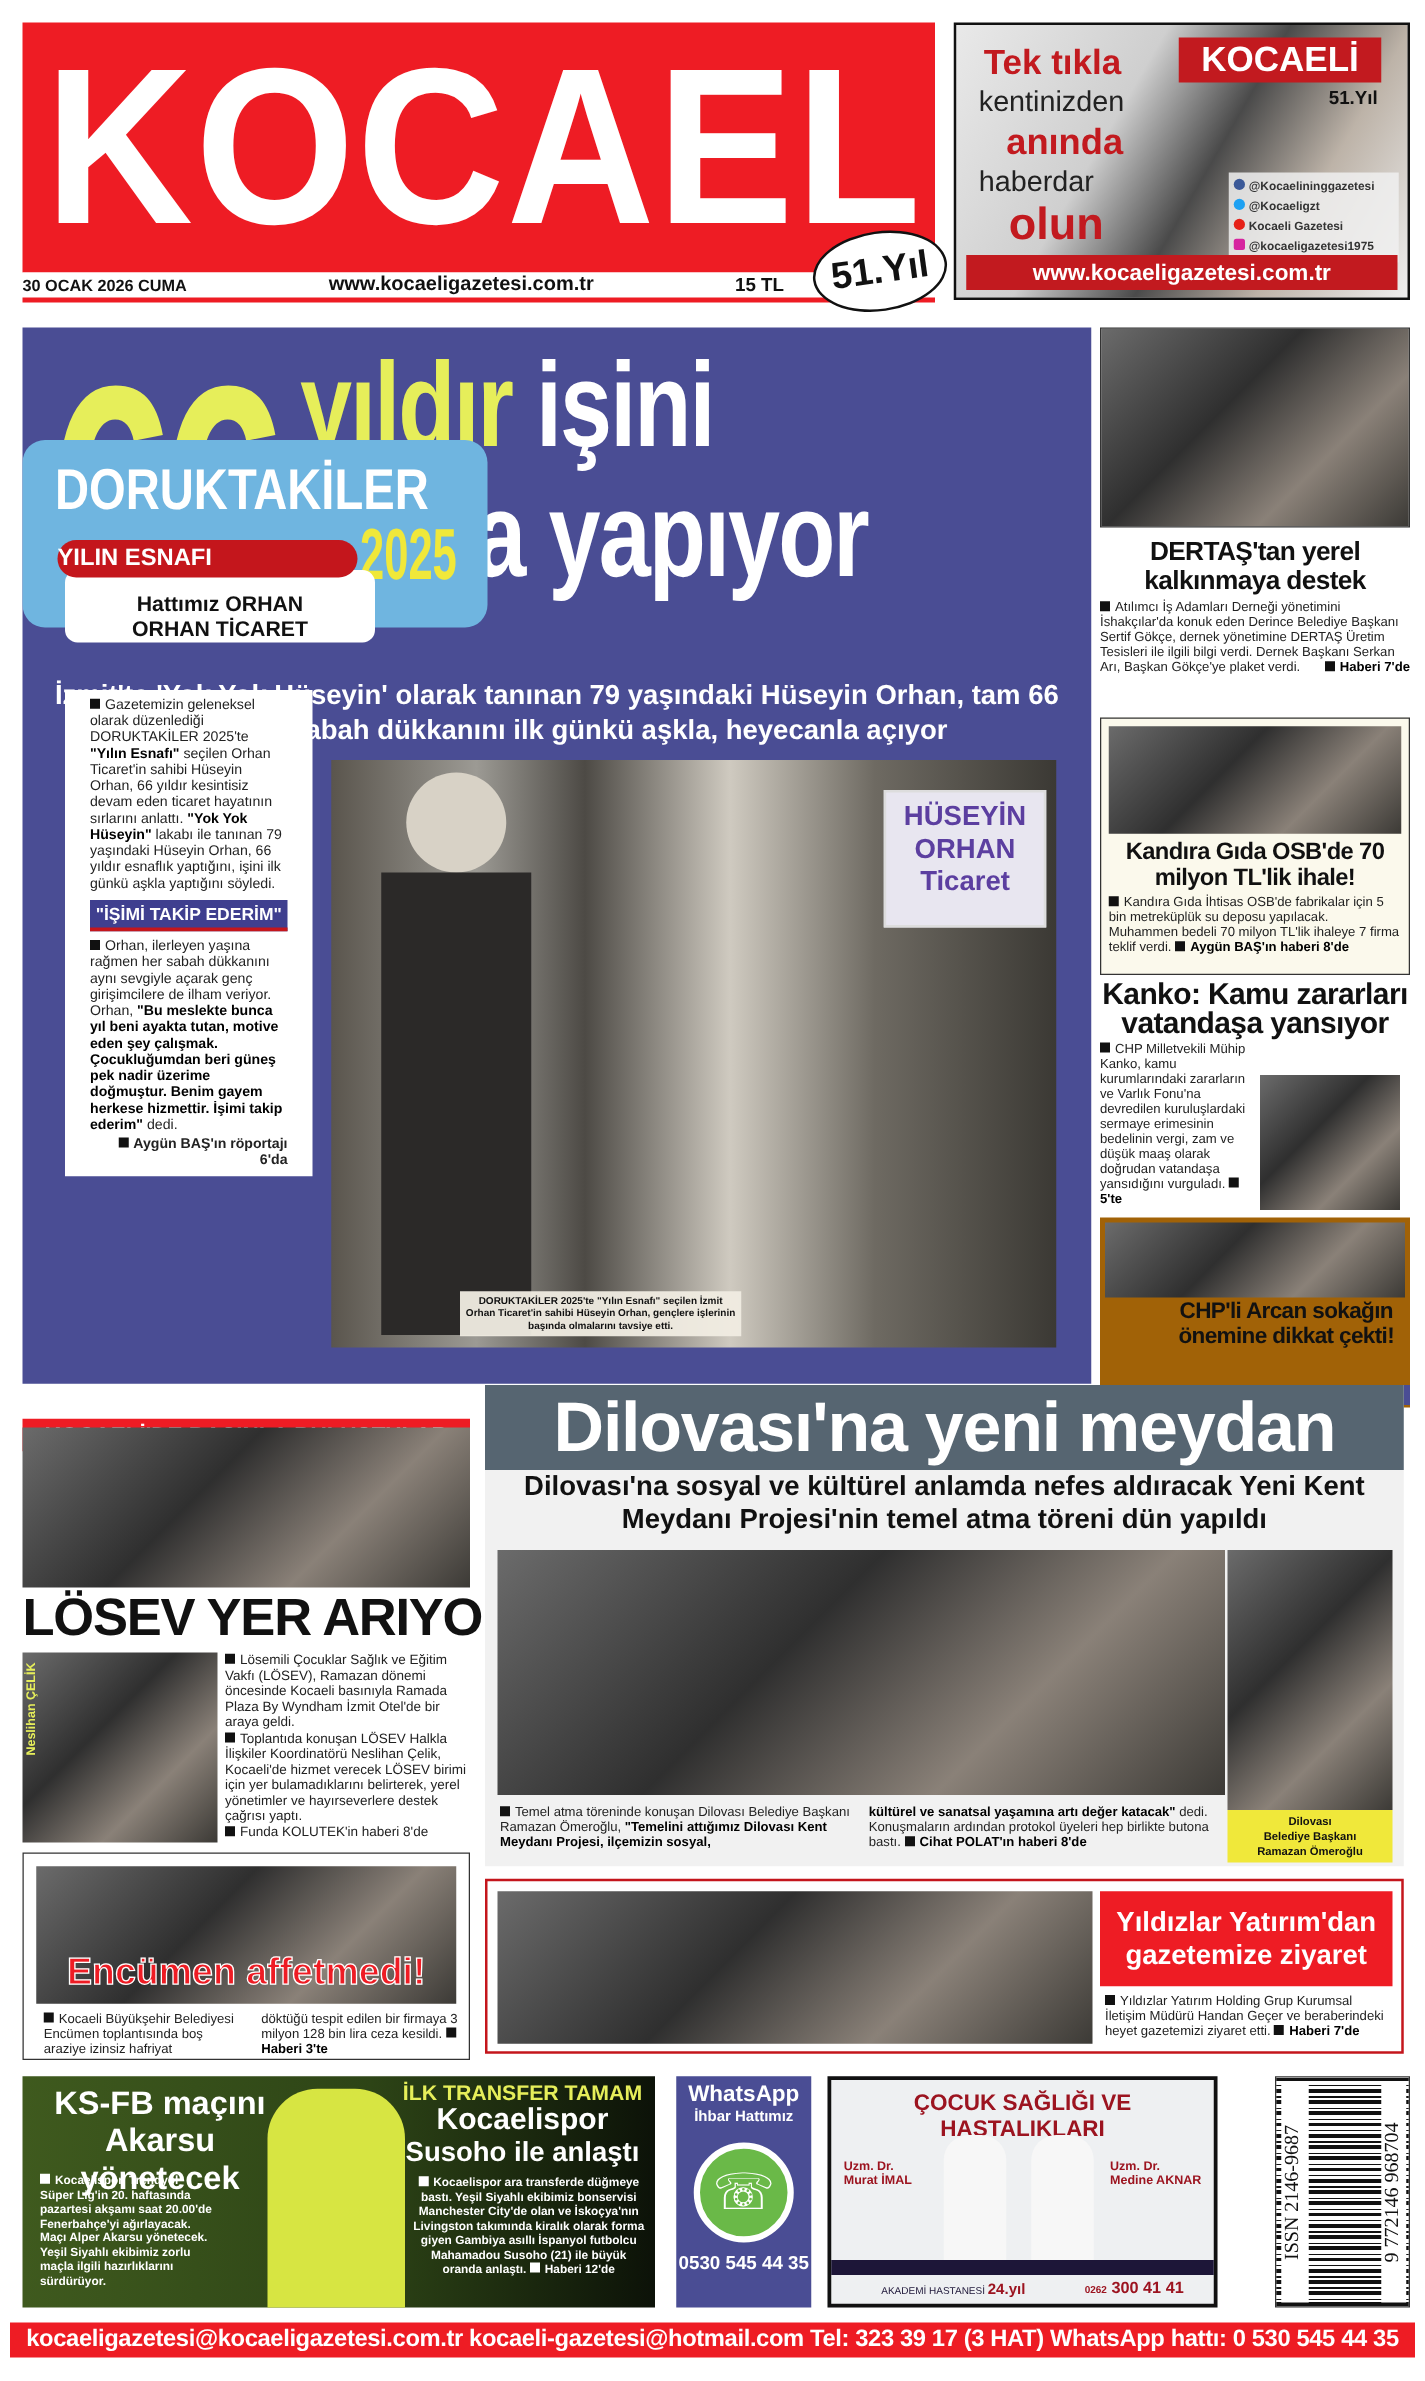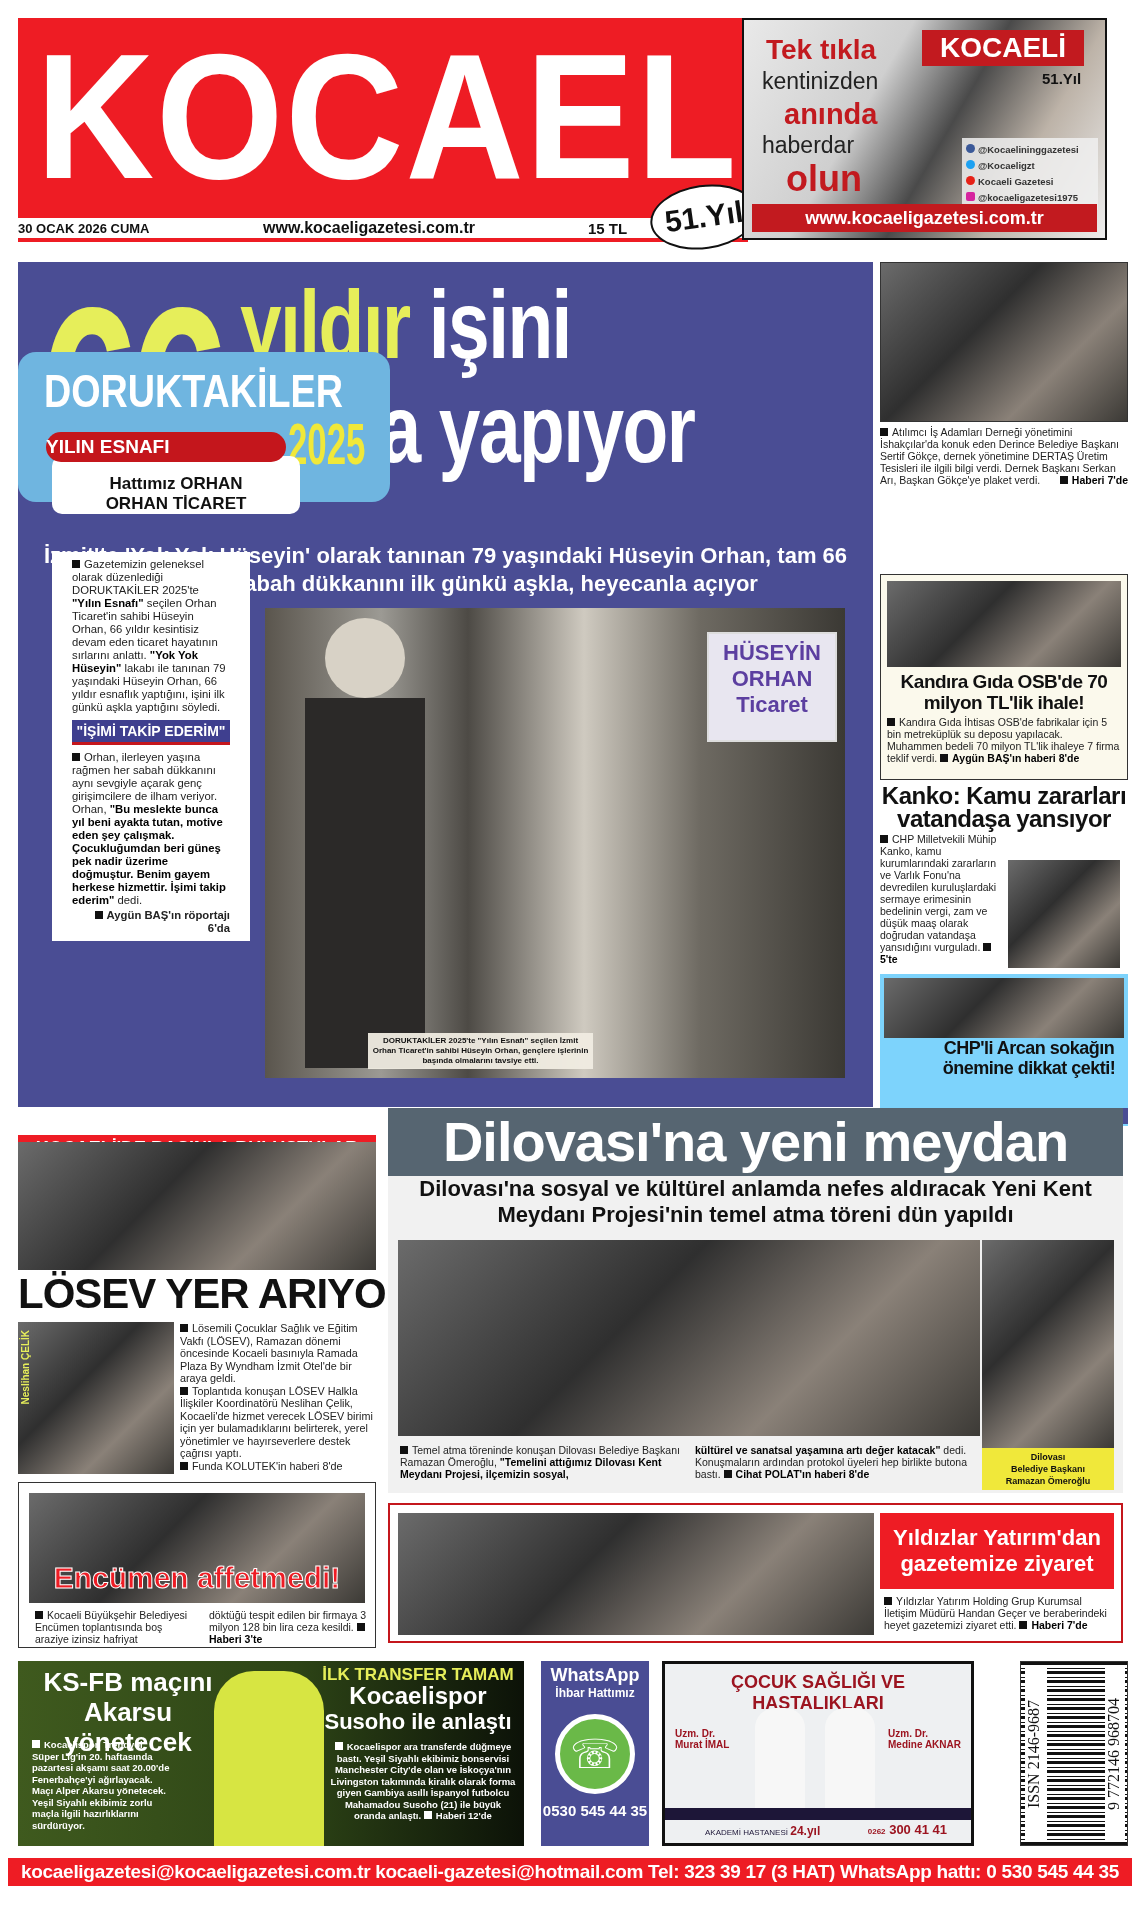--- a/index.html
+++ b/index.html
@@ -12,21 +12,21 @@
   .sq.w { background: #fff; }
 
   
   #masthead { left: 18px; top: 18px; width: 730px; height: 200px; background: #ee1c24; }
   #logo { left: 18px; top: 10px; width: 720px; font-size: 178px; line-height: 178px; color: #fff; font-weight: 900; letter-spacing: 2px; transform: scaleX(0.92); transform-origin: left; white-space: nowrap; }
   #dateline { left: 18px; top: 218px; width: 730px; height: 24px; background: #fff; border-bottom: 4px solid #ee1c24; }
   #dateline span { position: absolute; top: 3px; font-weight: 700; font-size: 13px; }
   #year-badge { left: 650px; top: 185px; width: 108px; height: 64px; border: 2px solid #111; border-radius: 50%; background: #fff; display: flex; align-items: center; justify-content: center; font-weight: 900; font-size: 30px; transform: rotate(-8deg); }
 
   
-  #ad-top { left: 742px; top: 18px; width: 365px; height: 222px; border: 2px solid #111; background: linear-gradient(120deg, #e9e9e9 0%, #cfcfcf 35%, #4a4a4a 55%, #bdb3a8 75%, #eee 100%); }
+  #ad-top { left: 763px; top: 18px; width: 365px; height: 222px; border: 2px solid #111; background: linear-gradient(120deg, #e9e9e9 0%, #cfcfcf 35%, #4a4a4a 55%, #bdb3a8 75%, #eee 100%); }
   #ad-top .red { color: #c21a1f; font-weight: 900; }
   #ad-top .k { color: #222; }
 
   
   #hero { left: 18px; top: 262px; width: 855px; height: 845px; background: #4a4d94; }
   #hero-66 { left: 22px; top: 0px; font-size: 250px; line-height: 270px; color: #e6ee5a; font-weight: 900; letter-spacing: -14px; transform: scaleX(0.72); transform-origin: left; }
   #hero-line1 { left: 222px; top: 8px; font-size: 96px; line-height: 110px; font-weight: 900; white-space: nowrap; transform: scaleX(0.78); transform-origin: left; letter-spacing: -2px; }
   #hero-line2 { left: 222px; top: 112px; font-size: 96px; line-height: 110px; font-weight: 900; color: #fff; white-space: nowrap; transform: scaleX(0.78); transform-origin: left; letter-spacing: -2px; }
   #hero-sub { left: 0; top: 280px; width: 855px; text-align: center; color: #fff; font-weight: 700; font-size: 22px; line-height: 28px; }
 
@@ -125,33 +125,34 @@
     <span class="sq"></span><span>Orhan, ilerleyen yaşına rağmen her sabah dükkanını aynı sevgiyle açarak genç girişimcilere de ilham veriyor. Orhan, </span><b>"Bu meslekte bunca yıl beni ayakta tutan, motive eden şey çalışmak. Çocukluğumdan beri güneş pek nadir üzerime doğmuştur. Benim gayem herkese hizmettir. İşimi takip ederim"</b><span> dedi.</span>
   </p>
   <p class="body-txt" style="text-align:right;font-weight:700;margin-top:2px">
     <span class="sq"></span><span>Aygün BAŞ'ın röportajı 6'da</span>
   </p>
 </div>
 
 <div class="abs" id="right-col">
   <div class="rbox" style="top:0;height:310px;border:none">
     <div class="photo" style="height:160px;border:1px solid #333"></div>
+    <div class="rh" style="margin-top:8px">DERTAŞ'tan yerel kalkınmaya destek</div>
     <p class="body-txt" style="margin-top:4px;font-size:10.5px;line-height:12px"><span class="sq"></span><span>Atılımcı İş Adamları Derneği yönetimini İshakçılar'da konuk eden Derince Belediye Başkanı Sertif Gökçe, dernek yönetimine DERTAŞ Üretim Tesisleri ile ilgili bilgi verdi. Dernek Başkanı Serkan Arı, Başkan Gökçe'ye plaket verdi.</span> <b style="float:right"><span class="sq"></span><span>Haberi 7'de</span></b></p>
   </div>
   <div class="rbox" style="top:312px;height:206px;background:#fbf9ec;padding:6px">
     <div class="photo" style="height:86px"></div>
     <div class="rh" style="margin-top:4px;font-size:19px;line-height:21px">Kandıra Gıda OSB'de 70 milyon TL'lik ihale!</div>
     <p class="body-txt" style="margin-top:3px;font-size:10.5px;line-height:12px"><span class="sq"></span><span>Kandıra Gıda İhtisas OSB'de fabrikalar için 5 bin metreküplük su deposu yapılacak. Muhammen bedeli 70 milyon TL'lik ihaleye 7 firma teklif verdi.</span> <b><span class="sq"></span><span>Aygün BAŞ'ın haberi 8'de</span></b></p>
   </div>
   <div class="rbox" style="top:522px;height:192px;border:none">
     <div class="rh" style="font-size:24px">Kanko: Kamu zararları vatandaşa yansıyor</div>
     <div class="photo" style="position:absolute;left:128px;top:76px;width:112px;height:108px"></div>
     <p class="body-txt" style="margin-top:3px;font-size:10.5px;line-height:12px;width:124px"><span class="sq"></span><span>CHP Milletvekili Mühip Kanko, kamu kurumlarındaki zararların ve Varlık Fonu'na devredilen kuruluşlardaki sermaye erimesinin bedelinin vergi, zam ve düşük maaş olarak doğrudan vatandaşa yansıdığını vurguladı.</span> <b><span class="sq"></span><span>5'te</span></b></p>
   </div>
-  <div class="rbox" style="top:712px;height:152px;border:none;background:#7dd3fc">
+  <div class="rbox" style="top:712px;height:152px;border:none;background:#a16207">
     <div class="photo" style="height:60px;margin:4px 4px 0 4px"></div>
     <div class="rh" style="font-size:18px;line-height:20px;margin-left:50px">CHP'li Arcan sokağın önemine dikkat çekti!</div>
     <div style="position:absolute;left:50px;bottom:2px;right:0;background:#4a4d94;color:#fff;font-size:10.5px;font-weight:700;padding:2px 6px;text-align:right"><span class="sq w"></span><span>Mesut AKBULUT'un yazısı 9'da</span></div>
   </div>
 </div>
 
 <div class="abs" id="basin-tag">KOCAELİ'DE BASINLA BULUŞTULAR</div>
 <div class="abs photo" style="left:18px;top:1142px;width:358px;height:128px"></div>
 <div class="abs" id="losev-h">LÖSEV YER ARIYOR</div>
 <div class="abs photo" style="left:18px;top:1322px;width:156px;height:152px">

